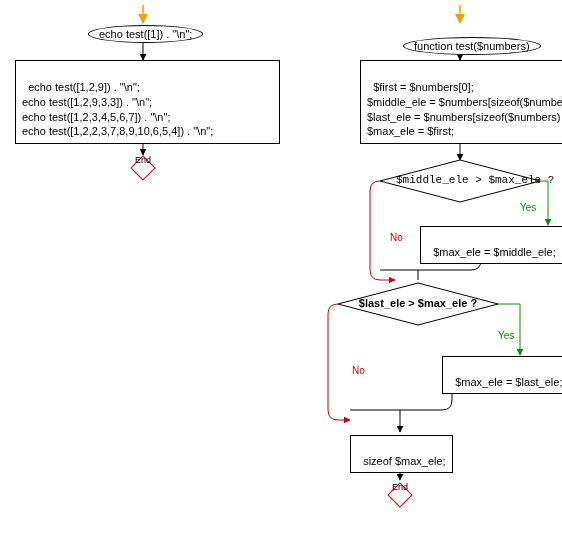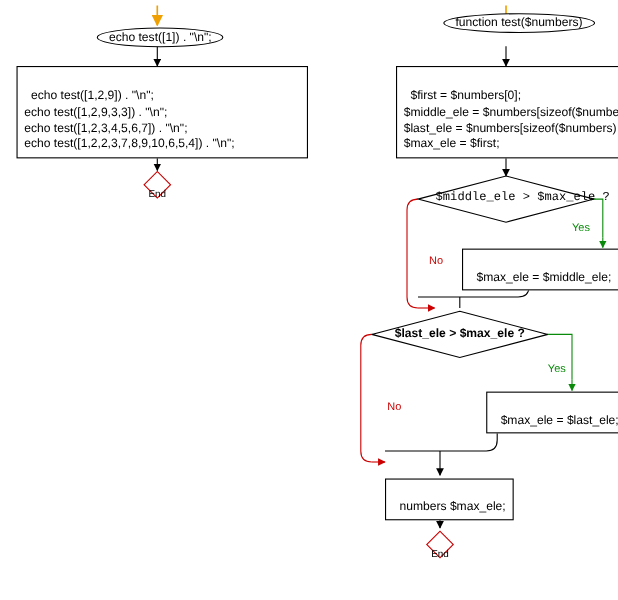--- a/index.html
+++ b/index.html
@@ -50,21 +50,21 @@
     width: 18px; height: 18px;
     left: 4px; top: 4px;
     border: 1px solid #c00;
     transform: rotate(45deg);
   }
   .end-shape .inner {
     position: absolute;
     left: 0; top: 0;
     width: 100%; height: 100%;
     display: flex;
-    align-items: flex-end;
+    align-items: flex-start;
     justify-content: center;
     font-size: 9px;
   }
   .edge-label {
     position: absolute;
     font-size: 10px;
   }
   .no { color: #c00; }
   .yes { color: #0a8a0a; }
   svg.lines {
@@ -141,21 +141,21 @@
 
 <div class="node" style="left:130px; top:155px;">
   <div class="end-shape">
     <div class="sq"></div>
     <div class="inner">
         <span>End</span>
       </div>
   </div>
 </div>
 
-<div class="node terminator" style="left:403px; top:12px;">
+<div class="node terminator" style="left:403px; top:37px;">
   <span>function test($numbers)</span>
 </div>
 
 <div class="node process" style="left:360px; top:60px;">
   <span>$first = $numbers[0];
 $middle_ele = $numbers[sizeof($numbers) / 2];
 $last_ele = $numbers[sizeof($numbers) - 1];
 $max_ele = $first;</span>
 </div>
 
@@ -175,21 +175,21 @@
 </div>
 
 <div class="edge-label yes" style="left:498px; top:330px;">Yes</div>
 <div class="edge-label no" style="left:352px; top:365px;">No</div>
 
 <div class="node process" style="left:398px; top:356px; padding:3px 6px;margin-left:44px;">
   <span>$max_ele = $last_ele;</span>
 </div>
 
 <div class="node process" style="left:350px; top:435px; padding:3px 6px;">
-  <span>numbers $max_ele;</span>
+  <span>sizeof $max_ele;</span>
 </div>
 
 <div class="node" style="left:387px; top:482px;">
   <div class="end-shape">
     <div class="sq"></div>
     <div class="inner">
         <span>End</span>
       </div>
   </div>
 </div>

